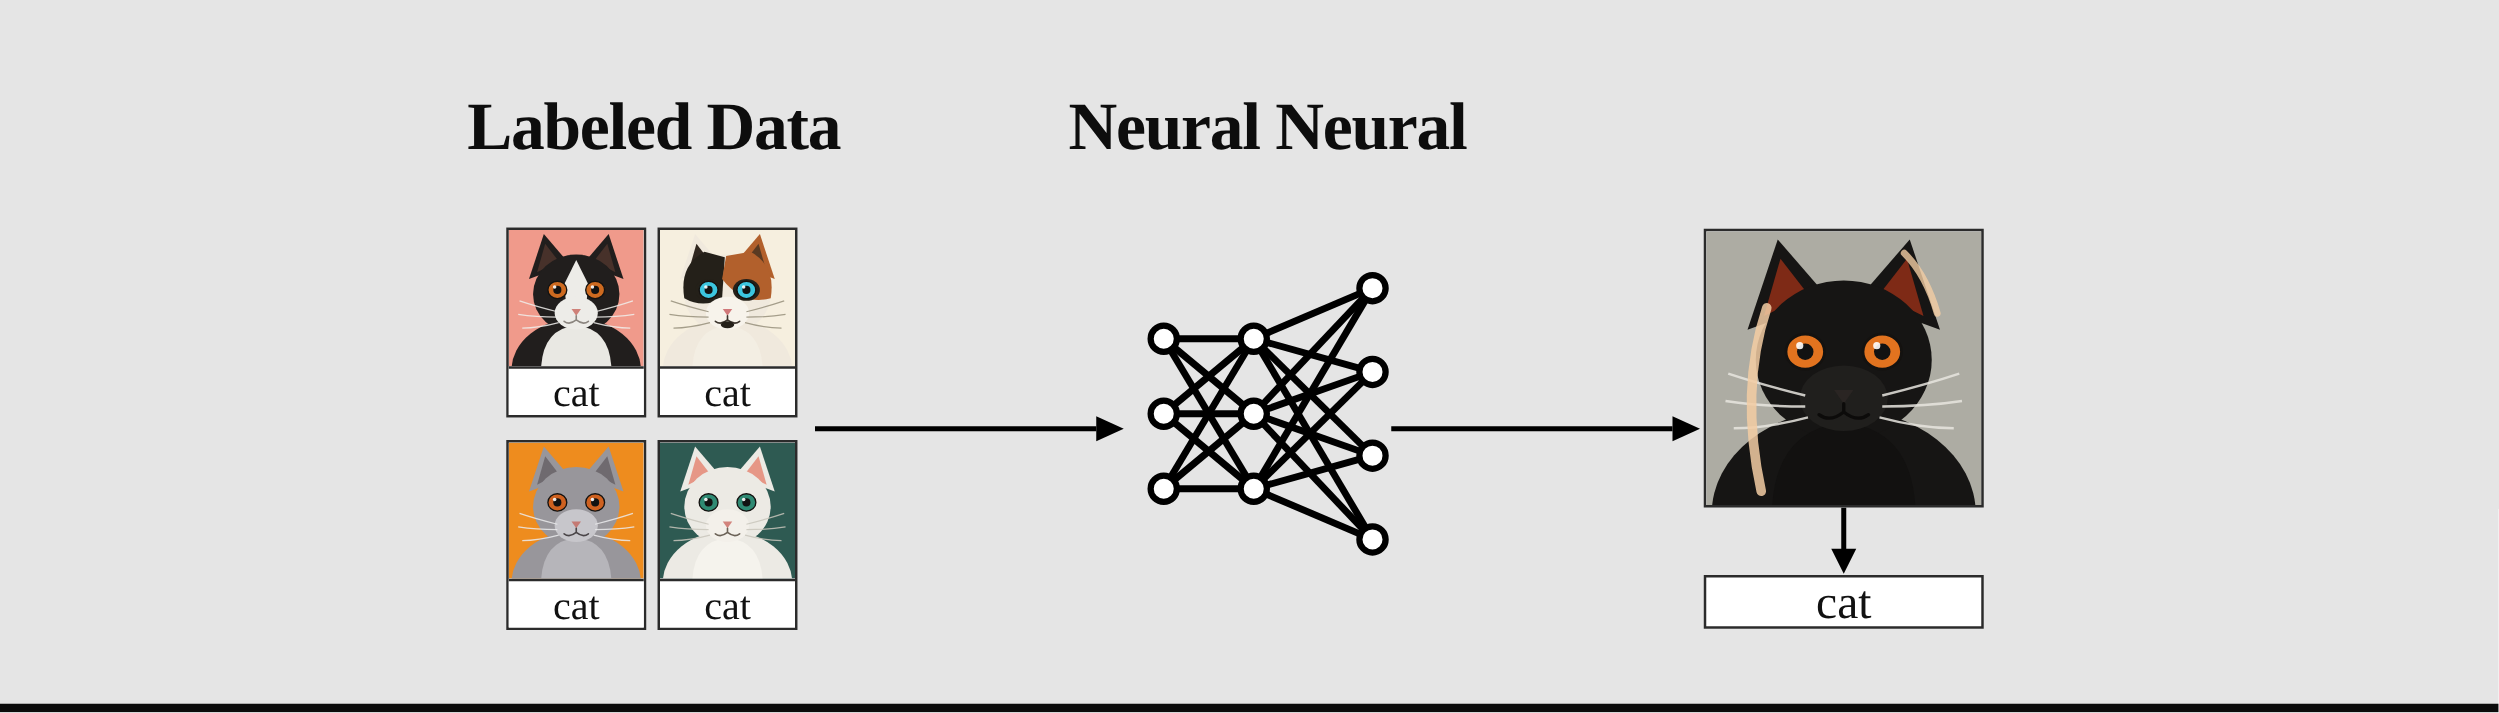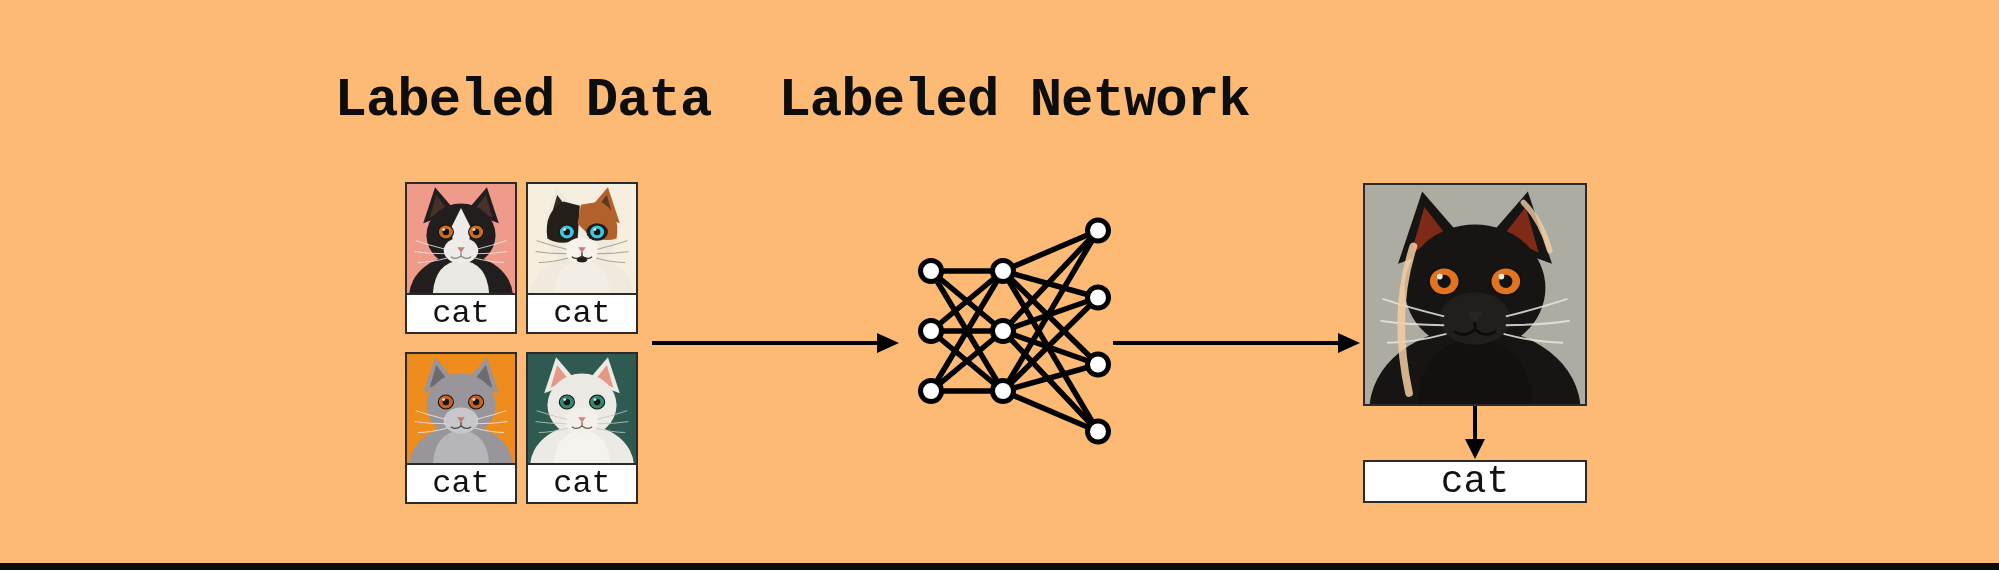--- a/index.html
+++ b/index.html
@@ -1,17 +1,17 @@
 <!DOCTYPE html>
 <html><head>
 <meta charset="utf-8">
 <style>
   html,body{margin:0;padding:0;background:#ffffff;}
-  .canvas{position:relative;width:1999px;height:570px;background:#fdba74;overflow:hidden;
-          font-family:Liberation Mono, monospace;}
+  .canvas{position:relative;width:1999px;height:570px;background:#e5e5e5;overflow:hidden;
+          font-family:Liberation Serif, serif;}
   .title{position:absolute;top:74px;transform:translateX(-50%);font-size:54px;font-weight:700;
          letter-spacing:-1px;color:#0d0d0d;white-space:nowrap;line-height:1.0;}
   #title-labeled{left:523px;}
   #title-network{left:1014px;}
   #title-prediction{left:1477px;}
 
   .card{position:absolute;width:112px;height:152px;border:2px solid #2b2b2b;background:#ffffff;
         box-sizing:border-box;display:flex;flex-direction:column;}
   .c1{left:405px;top:182px;} .c2{left:526px;top:182px;}
   .c3{left:405px;top:352px;} .c4{left:526px;top:352px;}
@@ -35,21 +35,21 @@
               align-items:center;justify-content:center;font-size:38px;color:#111;line-height:1;}
 
   .bottom-bar{position:absolute;left:0;top:563px;width:1999px;height:7px;}
 </style>
 </head>
 <body>
 
 <div class="canvas">
 
   <div class="title" id="title-labeled">Labeled Data</div>
-  <div class="title" id="title-network">Labeled Network</div>
+  <div class="title" id="title-network">Neural Neural</div>
 
   <div class="card c1">
     <div class="card-img">
       <svg viewBox="0 0 100 100" preserveAspectRatio="none">
           <rect width="100" height="100" fill="#f09a8b"></rect>
           <ellipse cx="50" cy="103" rx="48" ry="38" fill="#211e1d"></ellipse>
           <polygon points="15,36 26,3 45,25" fill="#211e1d"></polygon>
           <polygon points="85,36 74,3 55,25" fill="#211e1d"></polygon>
           <polygon points="21,31 27,10 37,23" fill="#47312a"></polygon>
           <polygon points="79,31 73,10 63,23" fill="#47312a"></polygon>

